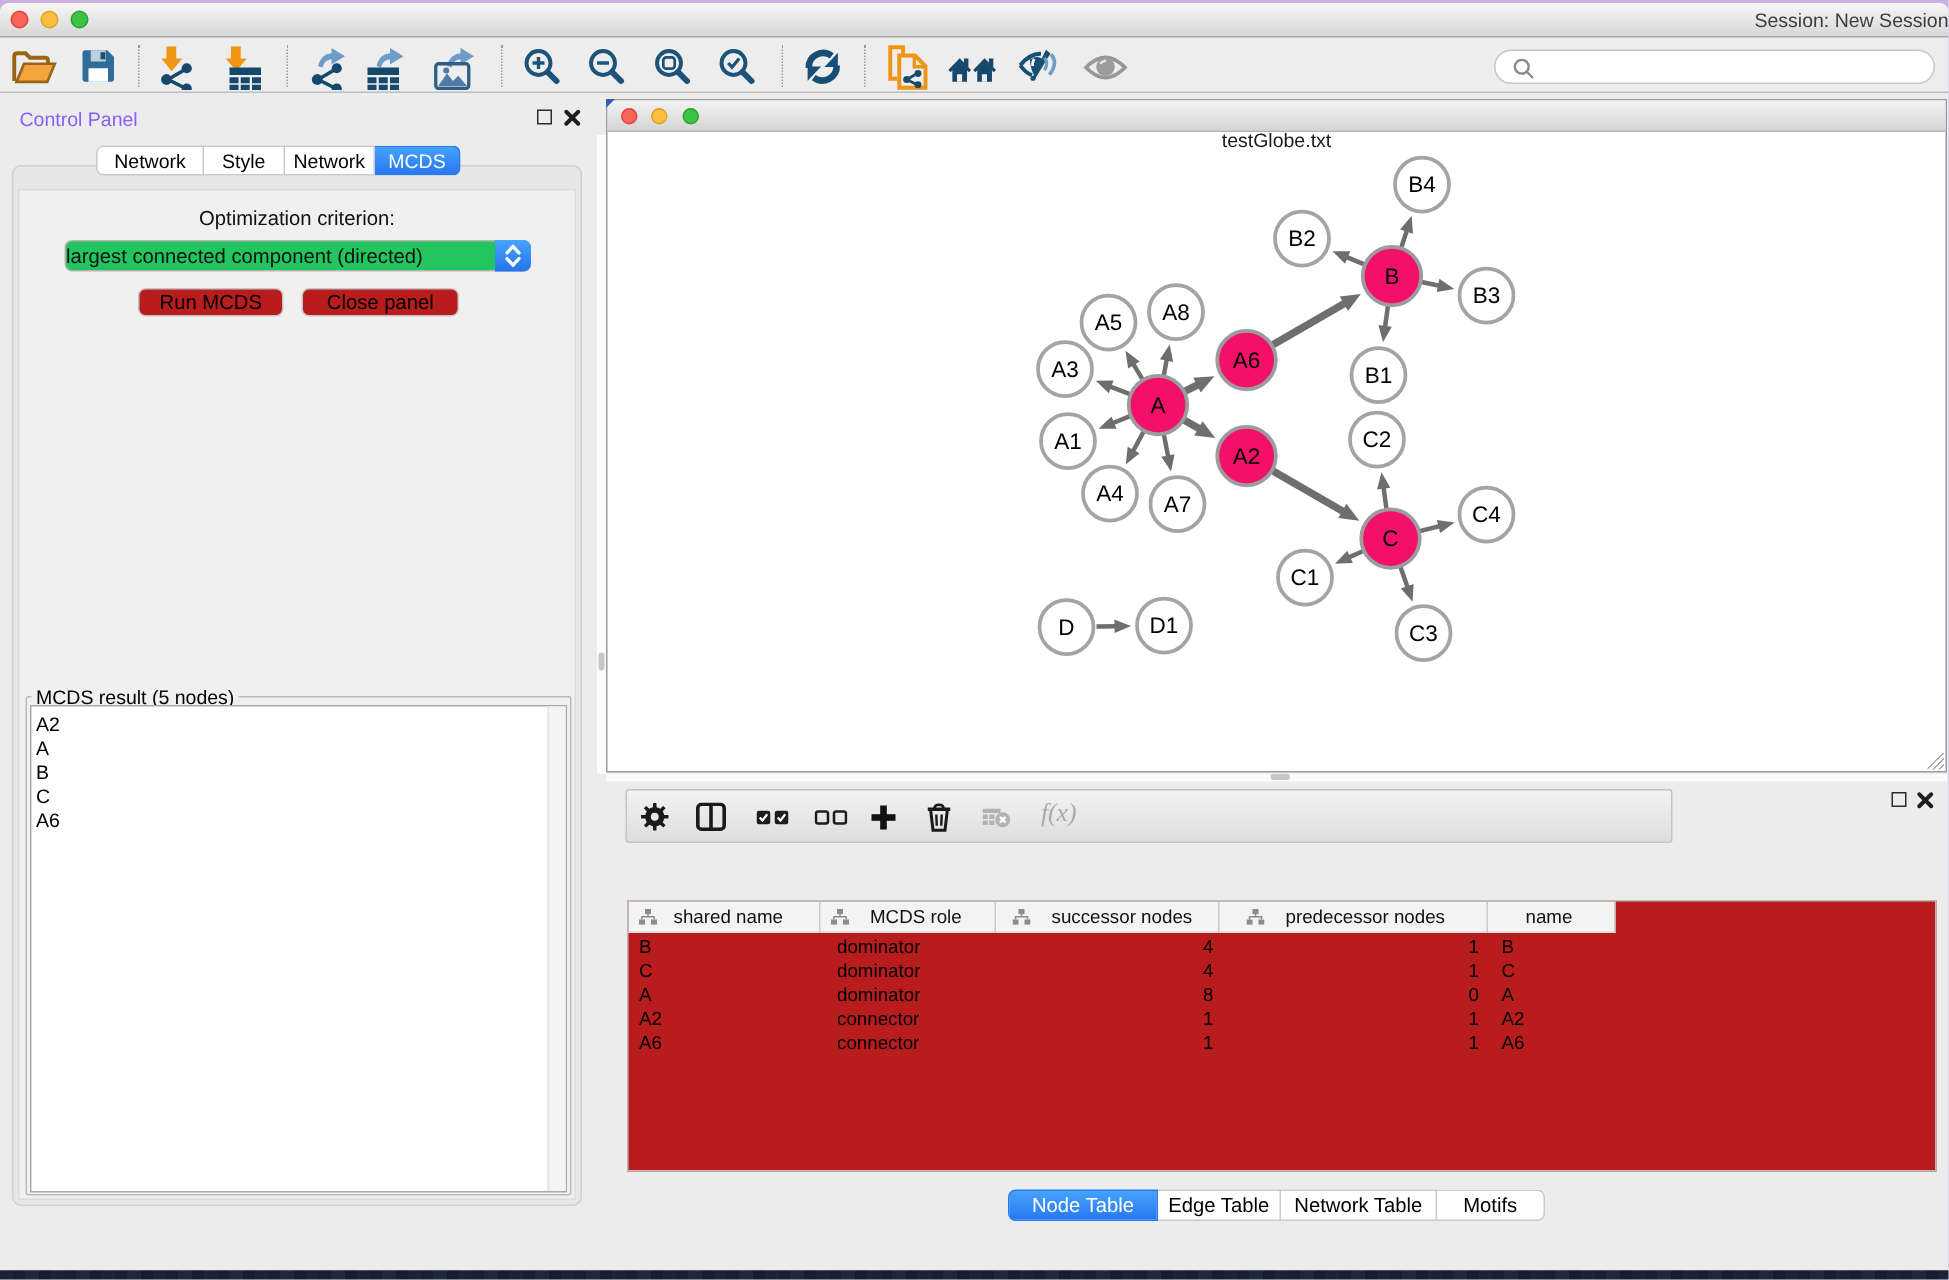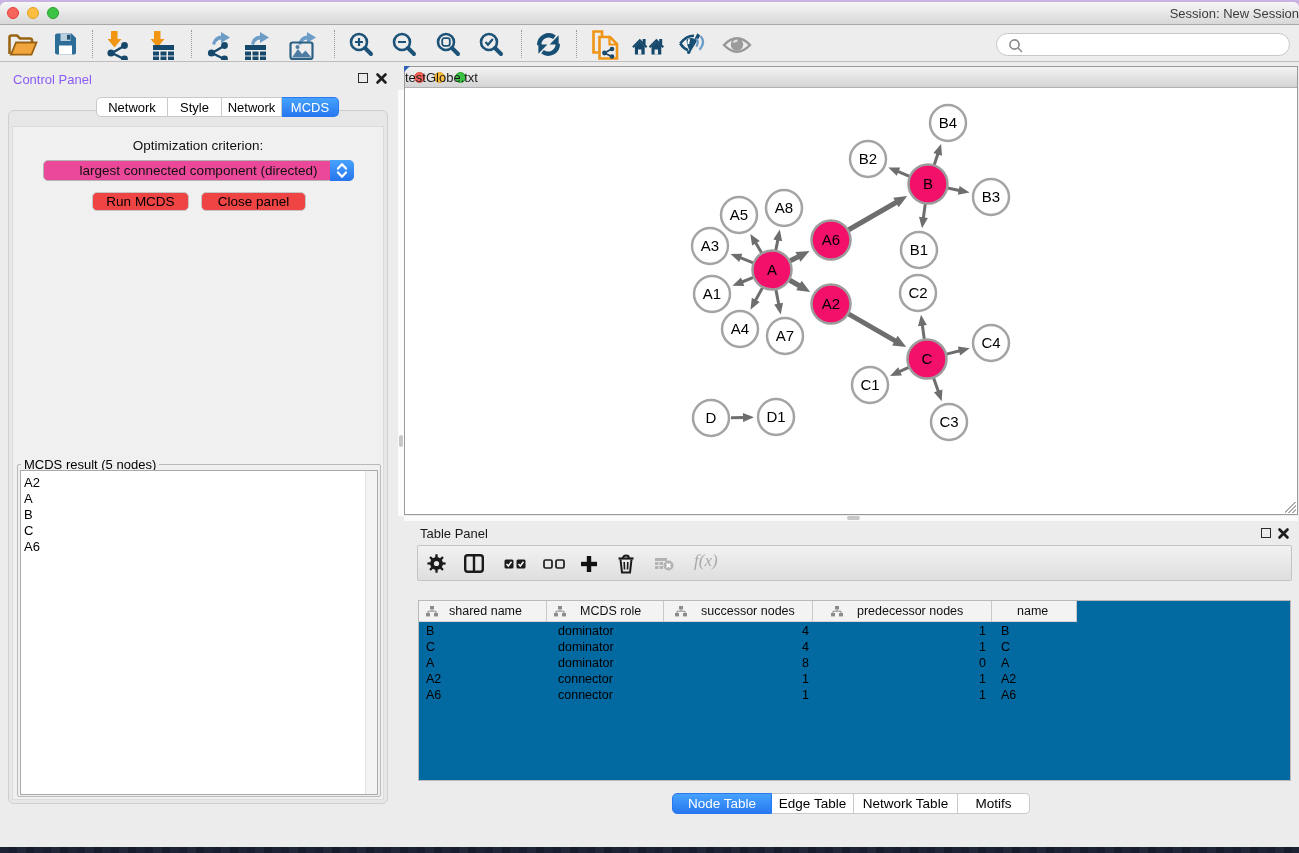--- a/index.html
+++ b/index.html
@@ -16,40 +16,40 @@
 #cp-title{position:absolute;left:13px;top:70px;font-size:13px;color:#8b5cf6}
 .fl-ic{position:absolute;width:10px;height:10px;border:1.7px solid #2b2b2b}
 .seg{position:absolute;display:flex;height:20px;font-size:13px;z-index:5}
 .seg div{background:#fff;border:1px solid #c9c9c9;border-left:none;display:flex;align-items:center;justify-content:center;color:#000}
 .seg div:first-child{border-left:1px solid #c9c9c9;border-radius:5px 0 0 5px}
 .seg div:last-child{border-radius:0 5px 5px 0}
 .seg div.sel{background:linear-gradient(#46a2fd,#2878f0);border-color:#2878f0;color:#fff}
 #cp-outer{position:absolute;left:8px;top:108px;width:380px;height:694px;background:#e7e7e7;border:1px solid #cfcfcf;border-radius:6px}
 #cp-inner{position:absolute;left:12px;top:124px;width:372px;height:674px;background:#f0f0f0;border:1px solid #dcdcdc}
 #optlabel{position:absolute;left:12px;top:136px;width:372px;text-align:center;font-size:13.5px;color:#111}
-#combo{position:absolute;left:43px;top:158px;width:311px;height:21px;background:#ec4899;border:1px solid #b4b4b4;border-radius:5px;font-size:13.5px;color:#111;text-align:center;line-height:19px}
+#combo{position:absolute;left:43px;top:158px;width:311px;height:21px;background:#22c55e;border:1px solid #b4b4b4;border-radius:5px;font-size:13.5px;color:#111;line-height:19px}
 #combo .spin{position:absolute;right:-1px;top:-1px;width:24px;height:21px;background:linear-gradient(#47a3fd,#2674ee);border-radius:0 5px 5px 0}
-.btn{position:absolute;height:19px;background:#ef4444;border:1px solid #c5c5c5;border-radius:5px;font-size:13.5px;color:#000;text-align:center;line-height:17px}
+.btn{position:absolute;height:19px;background:#b91c1c;border:1px solid #c5c5c5;border-radius:5px;font-size:13.5px;color:#000;text-align:center;line-height:17px}
 #grp{position:absolute;left:17px;top:462px;width:364px;height:333px;border:1px solid #b9b9b9;border-radius:2px}
 #grp-title{position:absolute;left:21px;top:455px;background:#f0f0f0;padding:0 3px;font-size:13px;color:#000}
 #mlist{position:absolute;left:20px;top:468px;width:358px;height:325px;background:#fff;border:1px solid #a9a9a9;font-size:13px;color:#000}
 #mlist .li{padding-left:3px;height:16px;line-height:16px}
 #mlist{padding-top:4px}
 #mscroll{position:absolute;right:0;top:0;width:12px;height:323px;background:#f4f4f4;border-left:1px solid #e2e2e2}
 
 #nwin{position:absolute;left:404px;top:64px;width:894px;height:449px;background:#fff;border:1px solid #9a9a9a}
 #ntitle{position:absolute;left:0;top:0;width:100%;height:21px;background:linear-gradient(#f3f3f3,#d4d4d4);border-bottom:1px solid #b1b1b1}
-#ntext{position:absolute;top:3px;width:100%;font-size:13px;color:#1a1a1a}
+#ntext{position:absolute;top:19px;width:100%;text-align:center;font-size:13px;color:#1a1a1a}
 .tl2{position:absolute;top:5px;width:11px;height:11px;border-radius:50%}
 #grip{position:absolute;right:1px;bottom:1px;width:11px;height:11px;background:
  linear-gradient(135deg,transparent 45%,#aaa 45%,#aaa 52%,transparent 52%,transparent 63%,#aaa 63%,#aaa 70%,transparent 70%,transparent 81%,#aaa 81%,#aaa 88%,transparent 88%)}
 
 #tp-title{position:absolute;left:420px;top:524px;font-size:13px;color:#1a1a1a}
-#tp-toolbar{position:absolute;left:417px;top:543px;width:875px;height:36px;background:linear-gradient(#f2f2f2,#dedede);border:1px solid #c4c4c4;border-radius:2px}
-#tbl{position:absolute;left:418px;top:598px;width:873px;height:181px;background:#0369a1;border:1px solid #b9b9b9}
+#tp-toolbar{position:absolute;left:417px;top:524px;width:698px;height:36px;background:linear-gradient(#f2f2f2,#dedede);border:1px solid #c4c4c4;border-radius:2px}
+#tbl{position:absolute;left:418px;top:598px;width:873px;height:181px;background:#b91c1c;border:1px solid #b9b9b9}
 #thead{position:absolute;left:0;top:0;width:658px;height:21px;background:#f3f3f3;border-bottom:1px solid #d6d6d6;font-size:12.5px;color:#111}
 #thead .hsep{position:absolute;top:0;width:0;height:21px;border-left:1px solid #c9c9c9}
 #thead span{position:absolute;top:3px}
 .hic{position:absolute;top:5px}
 .trow{position:absolute;font-size:12.5px;color:#000;height:16px;line-height:16px}
 .num{position:absolute;text-align:right;font-size:12.5px;height:16px;line-height:16px}
 #btabs{position:absolute;top:791px;display:flex;height:21px;font-size:13.5px}
 #btabs div{background:#fff;border:1px solid #c9c9c9;border-left:none;display:flex;align-items:center;justify-content:center}
 #btabs div:first-child{border-radius:5px 0 0 5px;border-left:1px solid #c9c9c9}
 #btabs div:last-child{border-radius:0 5px 5px 0}
@@ -219,21 +219,21 @@
 </div>
 
 <div id="cp-title">Control Panel</div>
 <div class="fl-ic" style="left:358px;top:71px"></div>
 <svg class="abs" style="left:375px;top:70px" width="13" height="13" viewBox="0 0 13 13">
  <g stroke="#1e1e1e" stroke-width="2.6" stroke-linecap="round">
         <line x1="2.5" y1="2.5" x2="10.5" y2="10.5"></line>
         <line x1="10.5" y1="2.5" x2="2.5" y2="10.5"></line>
       </g>
 </svg>
-<div class="seg" style="left:96px;top:95px">
+<div class="seg" style="left:64px;top:95px">
  <div style="width:72px">Network</div>
       <div style="width:54px">Style</div>
       <div style="width:60px">Network</div>
       <div class="sel" style="width:57px">MCDS</div>
 </div>
 <div id="cp-outer"></div>
 <div id="cp-inner"></div>
 <div id="optlabel">Optimization criterion:</div>
 <div id="combo">largest connected component (directed)
  <div class="spin"><svg width="24" height="21" viewBox="0 0 24 21">

